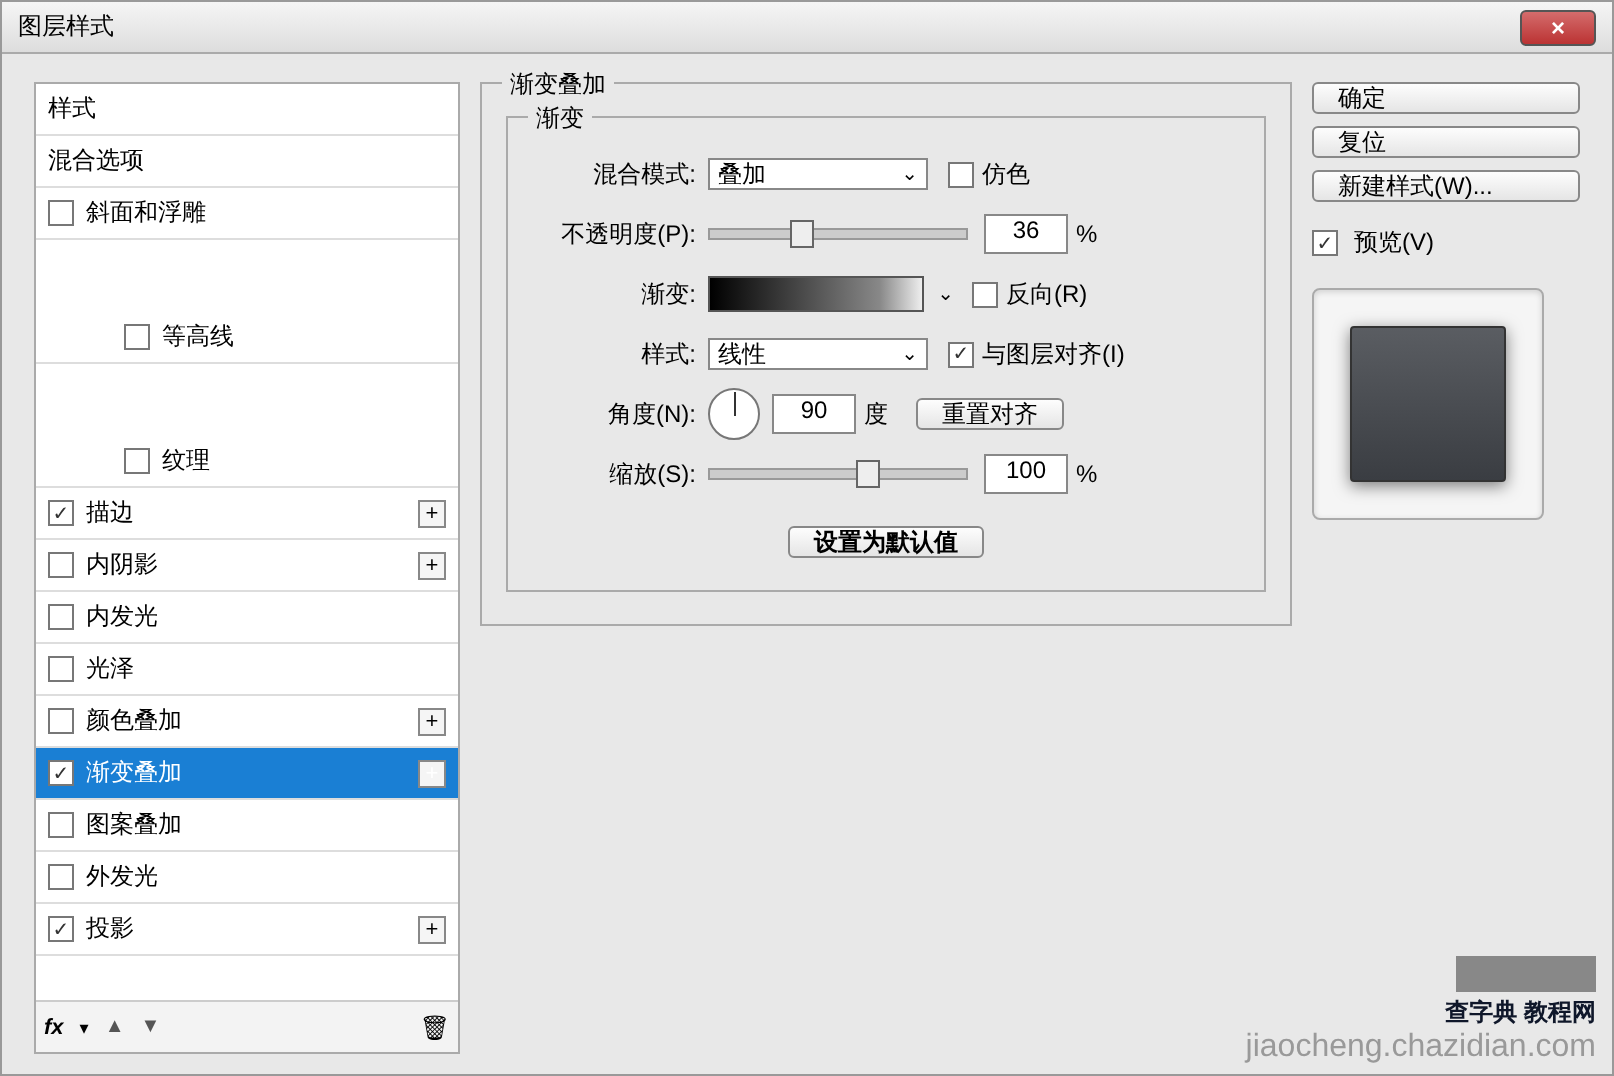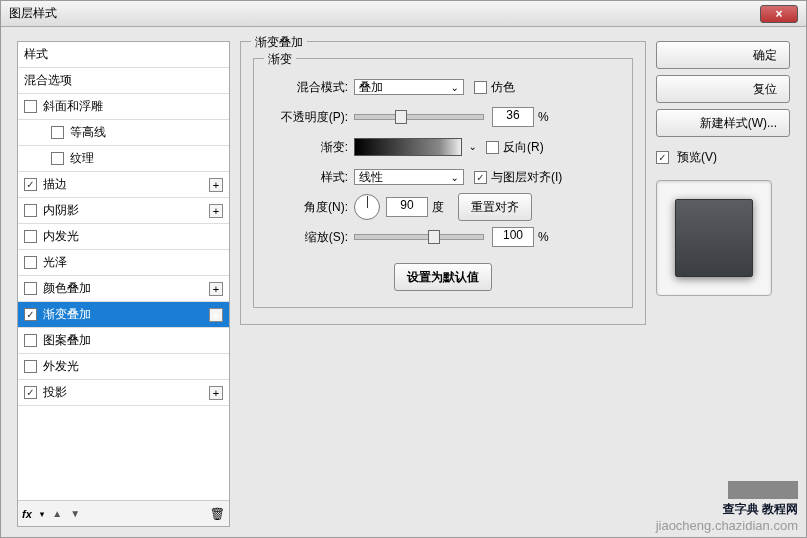--- a/index.html
+++ b/index.html
@@ -6,21 +6,21 @@
 body { background: #fff; }
 .dialog { width: 807px; height: 538px; background: #e8e8e8; border: 1px solid #999; position: relative; }
 .titlebar { height: 26px; background: linear-gradient(#f5f5f5,#ddd); border-bottom: 1px solid #aaa; display: flex; align-items: center; padding: 0 8px; }
 .titlebar .title { flex: 1; }
 .close-btn { width: 38px; height: 18px; background: linear-gradient(#d46c6c,#b33); border: 1px solid #555; border-radius: 3px; display: flex; align-items: center; justify-content: center; color: #fff; font-weight: bold; cursor: pointer; }
 .body { display: flex; height: calc(100% - 26px); }
 .left-panel { width: 213px; border: 1px solid #aaa; margin: 14px 0 10px 16px; background: #fff; display: flex; flex-direction: column; }
 .style-list { flex: 1; overflow: hidden; }
 .style-row { height: 26px; display: flex; align-items: center; padding: 0 6px; border-bottom: 1px solid #ddd; position: relative; }
 .style-row.header { font-weight: normal; }
-.style-row.indent { padding-left: 33px; }
+.style-row.indent { padding-left: 44px; margin-top: 36px; }
 .style-row.selected { background: #1a7fd4; color: #fff; }
 .style-row.selected .chk { background: #fff; }
 .chk { width: 13px; height: 13px; border: 1px solid #777; background: #fff; margin-right: 6px; display: flex; align-items: center; justify-content: center; font-size: 10px; color: #333; }
 .chk.checked::after { content: "✓"; }
 .plus { position: absolute; right: 6px; width: 14px; height: 14px; border: 1px solid #888; background: #f5f5f5; display: flex; align-items: center; justify-content: center; font-size: 11px; }
 .left-footer { height: 26px; border-top: 1px solid #ccc; display: flex; align-items: center; padding: 0 4px; gap: 8px; background: #f3f3f3; }
 .fx-ico { font-style: italic; font-weight: bold; font-size: 11px; }
 .tri-dn, .tri-up { font-size: 10px; color: #555; cursor: pointer; }
 .trash { margin-left: auto; cursor: pointer; }
 .center-panel { flex: 1; padding: 14px 10px; }
@@ -34,30 +34,30 @@
 .slider { height: 6px; background: #ccc; border: 1px solid #999; position: relative; flex: 1; }
 .slider .thumb { position: absolute; width: 12px; height: 14px; background: #eee; border: 1px solid #666; top: -5px; transform: translateX(-50%); }
 .num-input { width: 42px; height: 20px; border: 1px solid #888; background: #fff; text-align: center; margin-left: 8px; }
 .unit { margin-left: 4px; }
 .ck { width: 13px; height: 13px; border: 1px solid #777; background: #fff; margin-right: 4px; display: inline-flex; align-items: center; justify-content: center; font-size: 10px; }
 .ck.checked::after { content: "✓"; color: #333; }
 .grad-preview { width: 108px; height: 18px; border: 1px solid #555; background: linear-gradient(90deg, #000 0%, #222 20%, #888 80%, #eee 100%); position: relative; }
 .grad-preview .caret { position: absolute; right: -16px; top: 2px; font-size: 10px; }
 .angle-dial { width: 26px; height: 26px; border: 1px solid #777; border-radius: 50%; background: #fff; position: relative; margin-right: 6px; }
 .angle-dial::after { content: ""; position: absolute; width: 1px; height: 12px; background: #333; left: 50%; top: 1px; transform-origin: bottom; }
-.btn { height: 28px; padding: 0 12px; border: 1px solid #888; background: linear-gradient(#fdfdfd,#e5e5e5); border-radius: 3px; cursor: pointer; display: inline-flex; align-items: center; justify-content: flex-end; }
+.btn { height: 16px; padding: 0 12px; border: 1px solid #888; background: linear-gradient(#fdfdfd,#e5e5e5); border-radius: 3px; cursor: pointer; display: inline-flex; align-items: center; justify-content: flex-start; }
 .right-panel { width: 150px; padding: 14px 16px 10px 0; display: flex; flex-direction: column; gap: 6px; }
 .right-panel .btn { width: 100%; }
 .preview-row { display: flex; align-items: center; gap: 4px; margin-top: 6px; }
 .preview-box { width: 116px; height: 116px; border: 1px solid #aaa; background: #f5f5f5; margin-top: 8px; display: flex; align-items: center; justify-content: center; border-radius: 4px; box-shadow: inset 0 1px 3px rgba(0,0,0,0.15); }
 .preview-swatch { width: 78px; height: 78px; background: linear-gradient(180deg,#5a5d62,#3a3d42); border: 1px solid #333; border-radius: 2px; box-shadow: 0 2px 8px rgba(0,0,0,0.5); }
 .watermark { position: absolute; right: 8px; bottom: 4px; display: flex; flex-direction: column; align-items: flex-end; }
 .wm-badge { width: 70px; height: 18px; background: #888; }
 .wm-logo { color: #0f172a; font-weight: bold; margin-top: 2px; }
-.wm-url { color: #999; font-size: 13px; }
+.wm-url { color: #999; font-size: 16px; }
 .btn-row { display: flex; gap: 16px; justify-content: center; margin-top: 14px; font-weight: bold; }
 </style>
 </head>
 <body>
 
 <div class="dialog">
   <div class="titlebar">
     <span class="title">图层样式</span>
     <div class="close-btn">
       <span>×</span>

